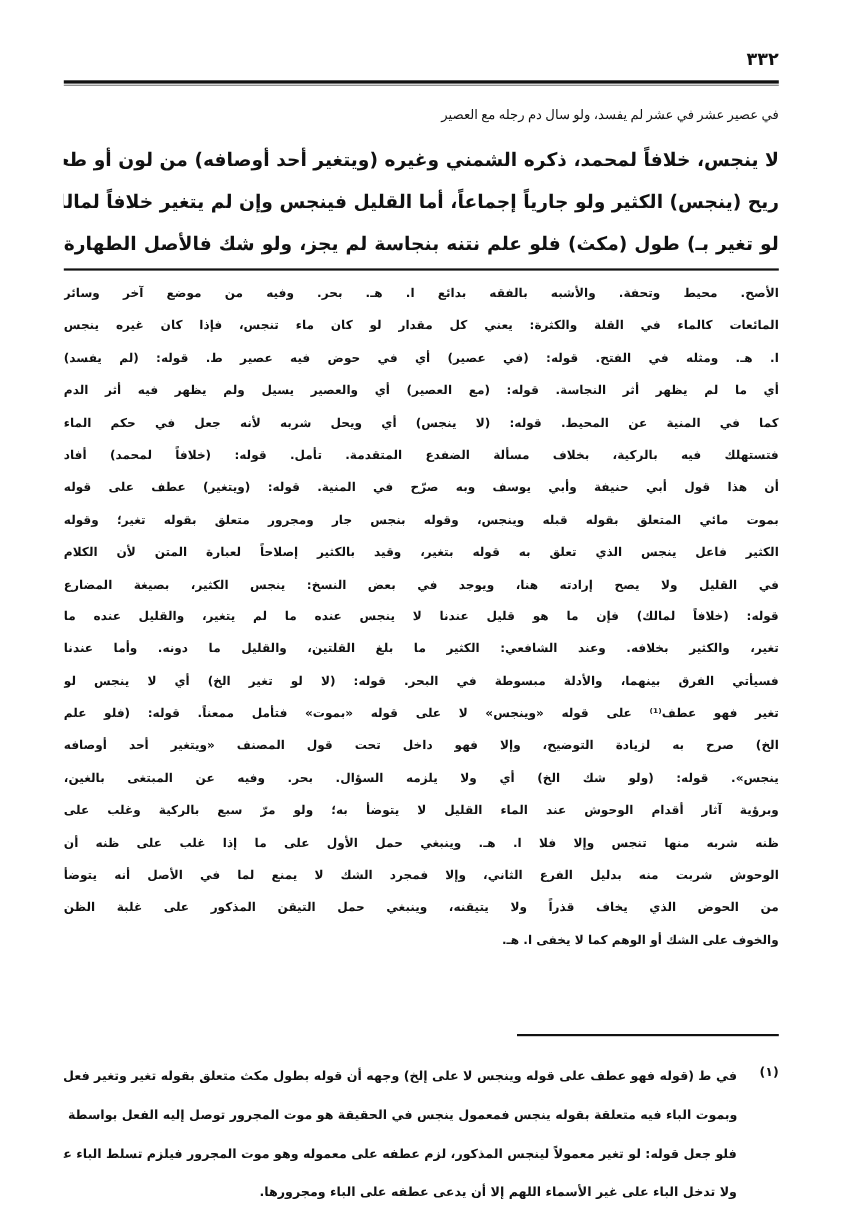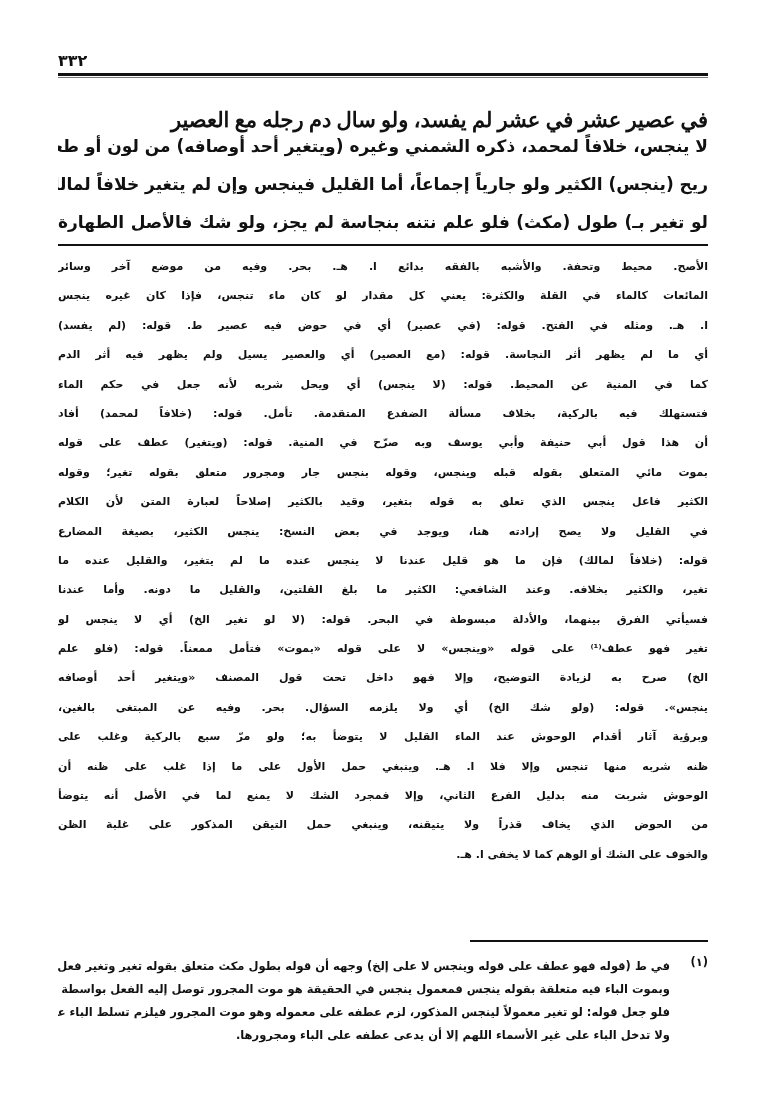--- a/index.html
+++ b/index.html
@@ -3,41 +3,42 @@
   <meta charset="utf-8">
   <style>
     html, body { margin: 0; padding: 0; background: #ffffff; }
     body { width: 766px; height: 1097px; position: relative; overflow: hidden; color: #111; }
     .page { position: absolute; left: 0; top: 0; width: 766px; height: 1097px; }
     .header {
       position: absolute; left: 58px; top: 44px; width: 650px; height: 26px;
       display: flex; justify-content: space-between; align-items: flex-end;
       font-family: "DejaVu Sans", sans-serif; font-weight: bold; font-size: 15px;
       direction: ltr;
+      flex-direction: column;
     }
     .header .title { direction: rtl; }
     .header .pnum { direction: rtl; font-size: 16px; }
     .header-rule { position: absolute; left: 58px; top: 73px; width: 650px; height: 3px; background: #111; }
     .header-rule2 { position: absolute; left: 58px; top: 77px; width: 650px; height: 1px; background: #777; }
     .text {
       position: absolute; direction: rtl; text-align: justify; text-align-last: right;
       font-family: "DejaVu Sans", sans-serif;
     }
     .line { display: block; white-space: nowrap; text-align-last: justify; overflow: hidden; }
     .line.last { text-align-last: right; }
     .matn { left: 58px; width: 650px; font-size: 17px; font-weight: bold; }
     .matn .line { height: 38px; line-height: 38px; }
-    .matn-first { position: absolute; left: 58px; top: 104px; width: 650px; font-size: 21px; font-weight: bold; direction: rtl; line-height: 32px; }
+    .matn-first { position: absolute; left: 58px; top: 88px; width: 650px; font-size: 12px; font-weight: normal; direction: rtl; line-height: 32px; }
     .matn-block { top: 127px; }
     .divider { position: absolute; left: 58px; top: 244px; width: 650px; height: 2px; background: #111; }
     .sharh { left: 58px; top: 252px; width: 650px; font-size: 11px; font-weight: bold; }
     .sharh .line { height: 29.4px; line-height: 29.4px; }
     .fn-rule { position: absolute; left: 470px; top: 940px; width: 238px; height: 2px; background: #111; }
     .footnotes { left: 58px; top: 955px; width: 650px; font-size: 11.5px; font-weight: bold; }
-    .footnotes .line { height: 23px; line-height: 23px; }
+    .footnotes .line { height: 23px; line-height: 23px; margin-top: 12px; }
     .fn-body { padding-right: 38px; }
     .fn-num { position: absolute; right: 0; top: 0; }
   </style>
 </head>
 <body>
 
 <div class="page">
 
   <div class="header">
     <span class="pnum">٣٣٢</span>

